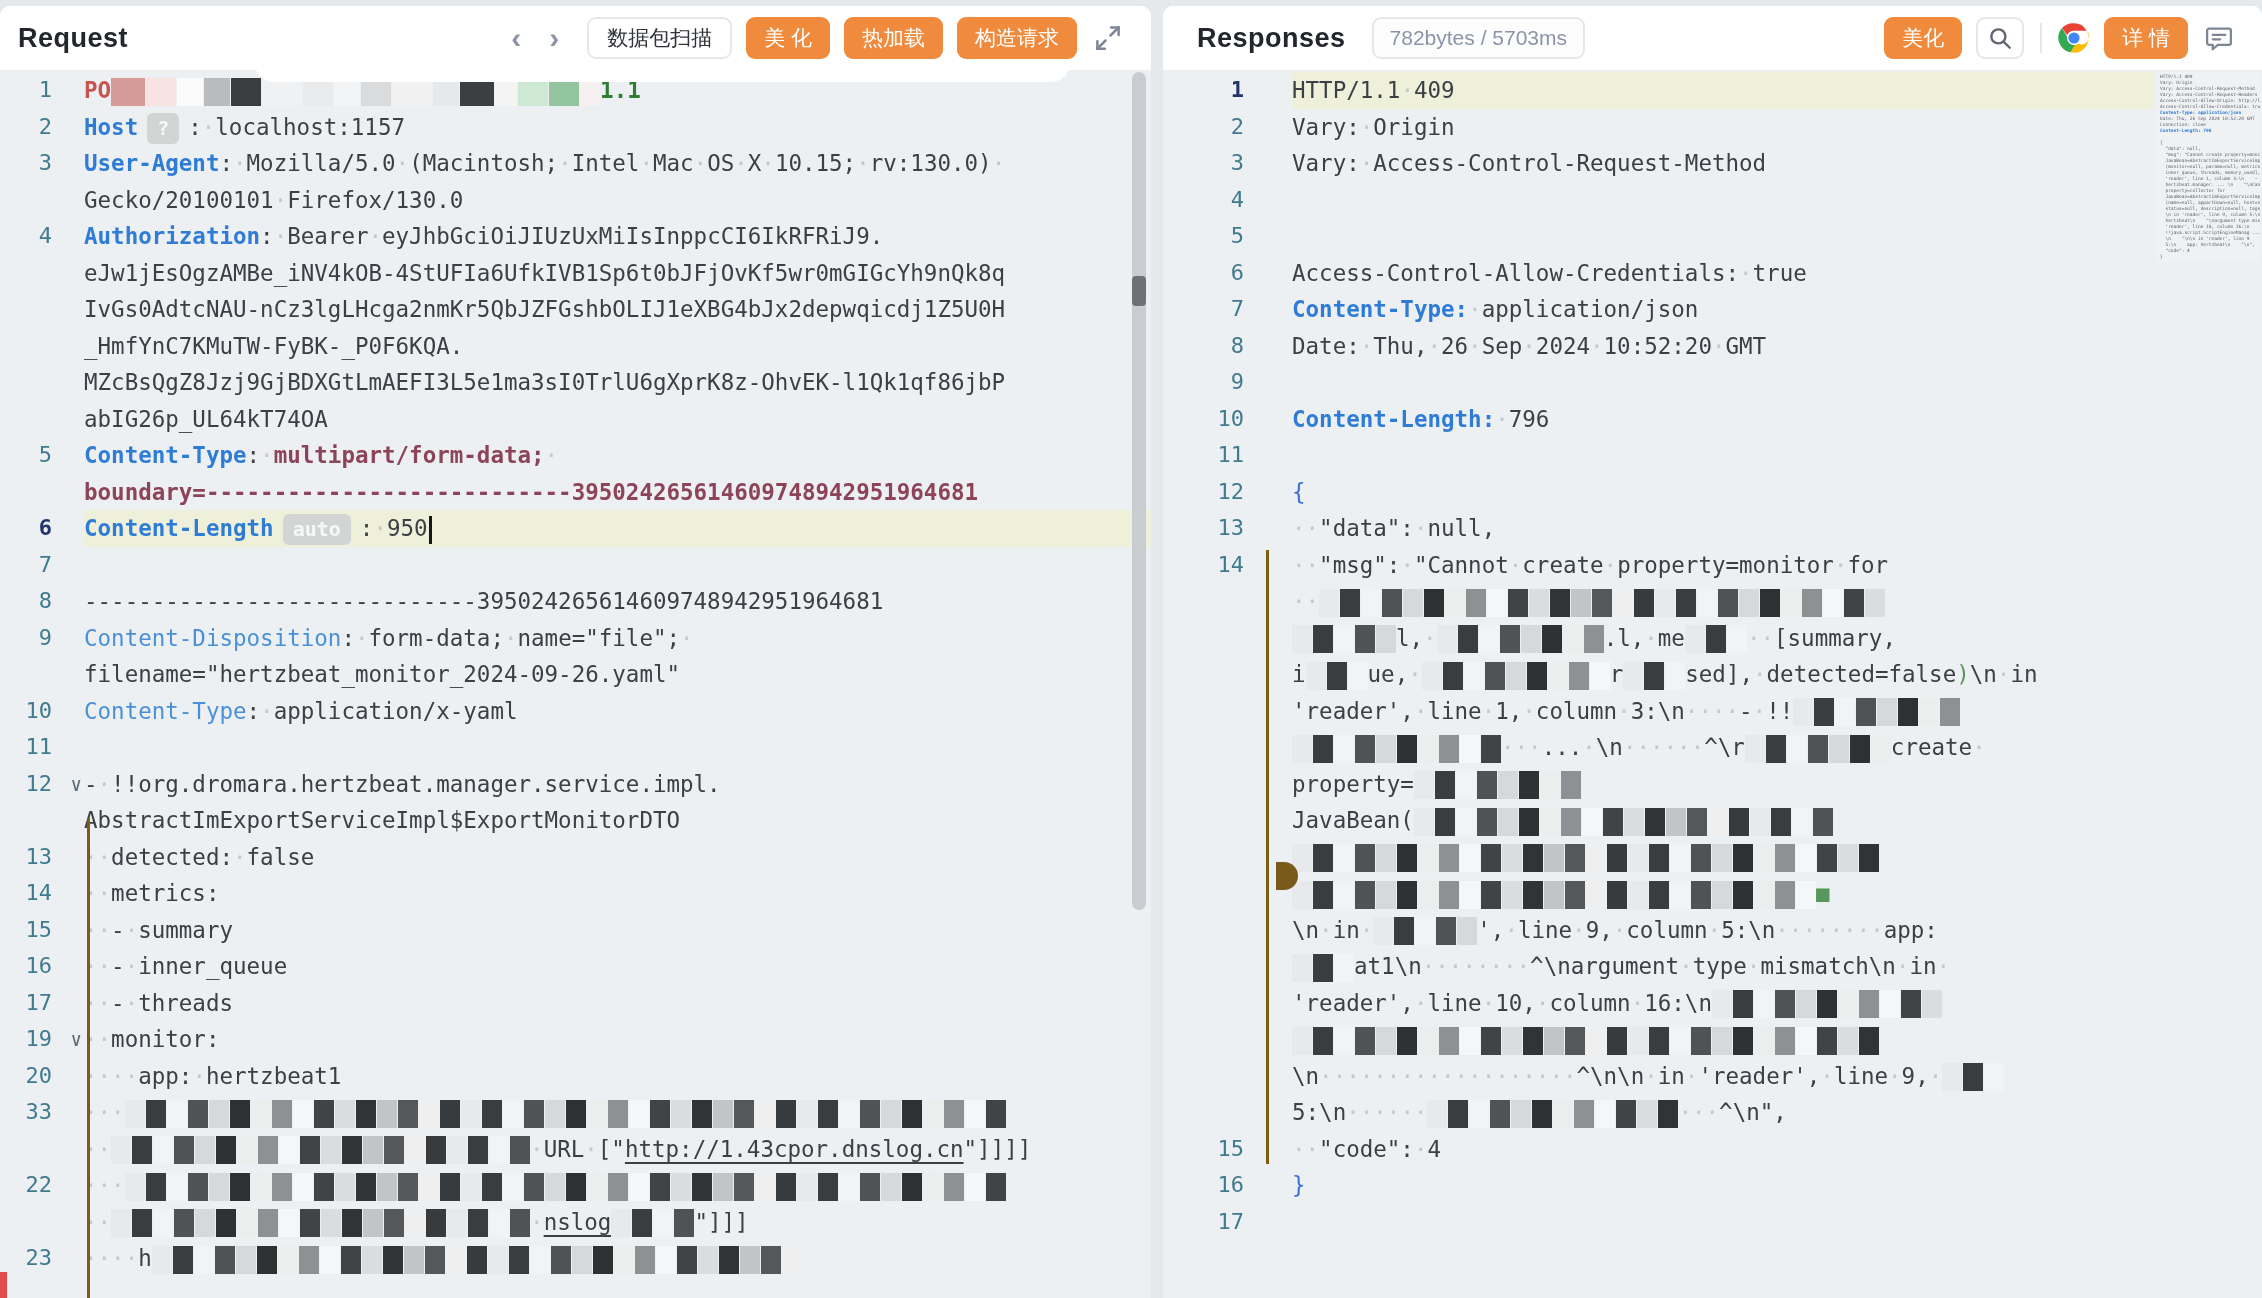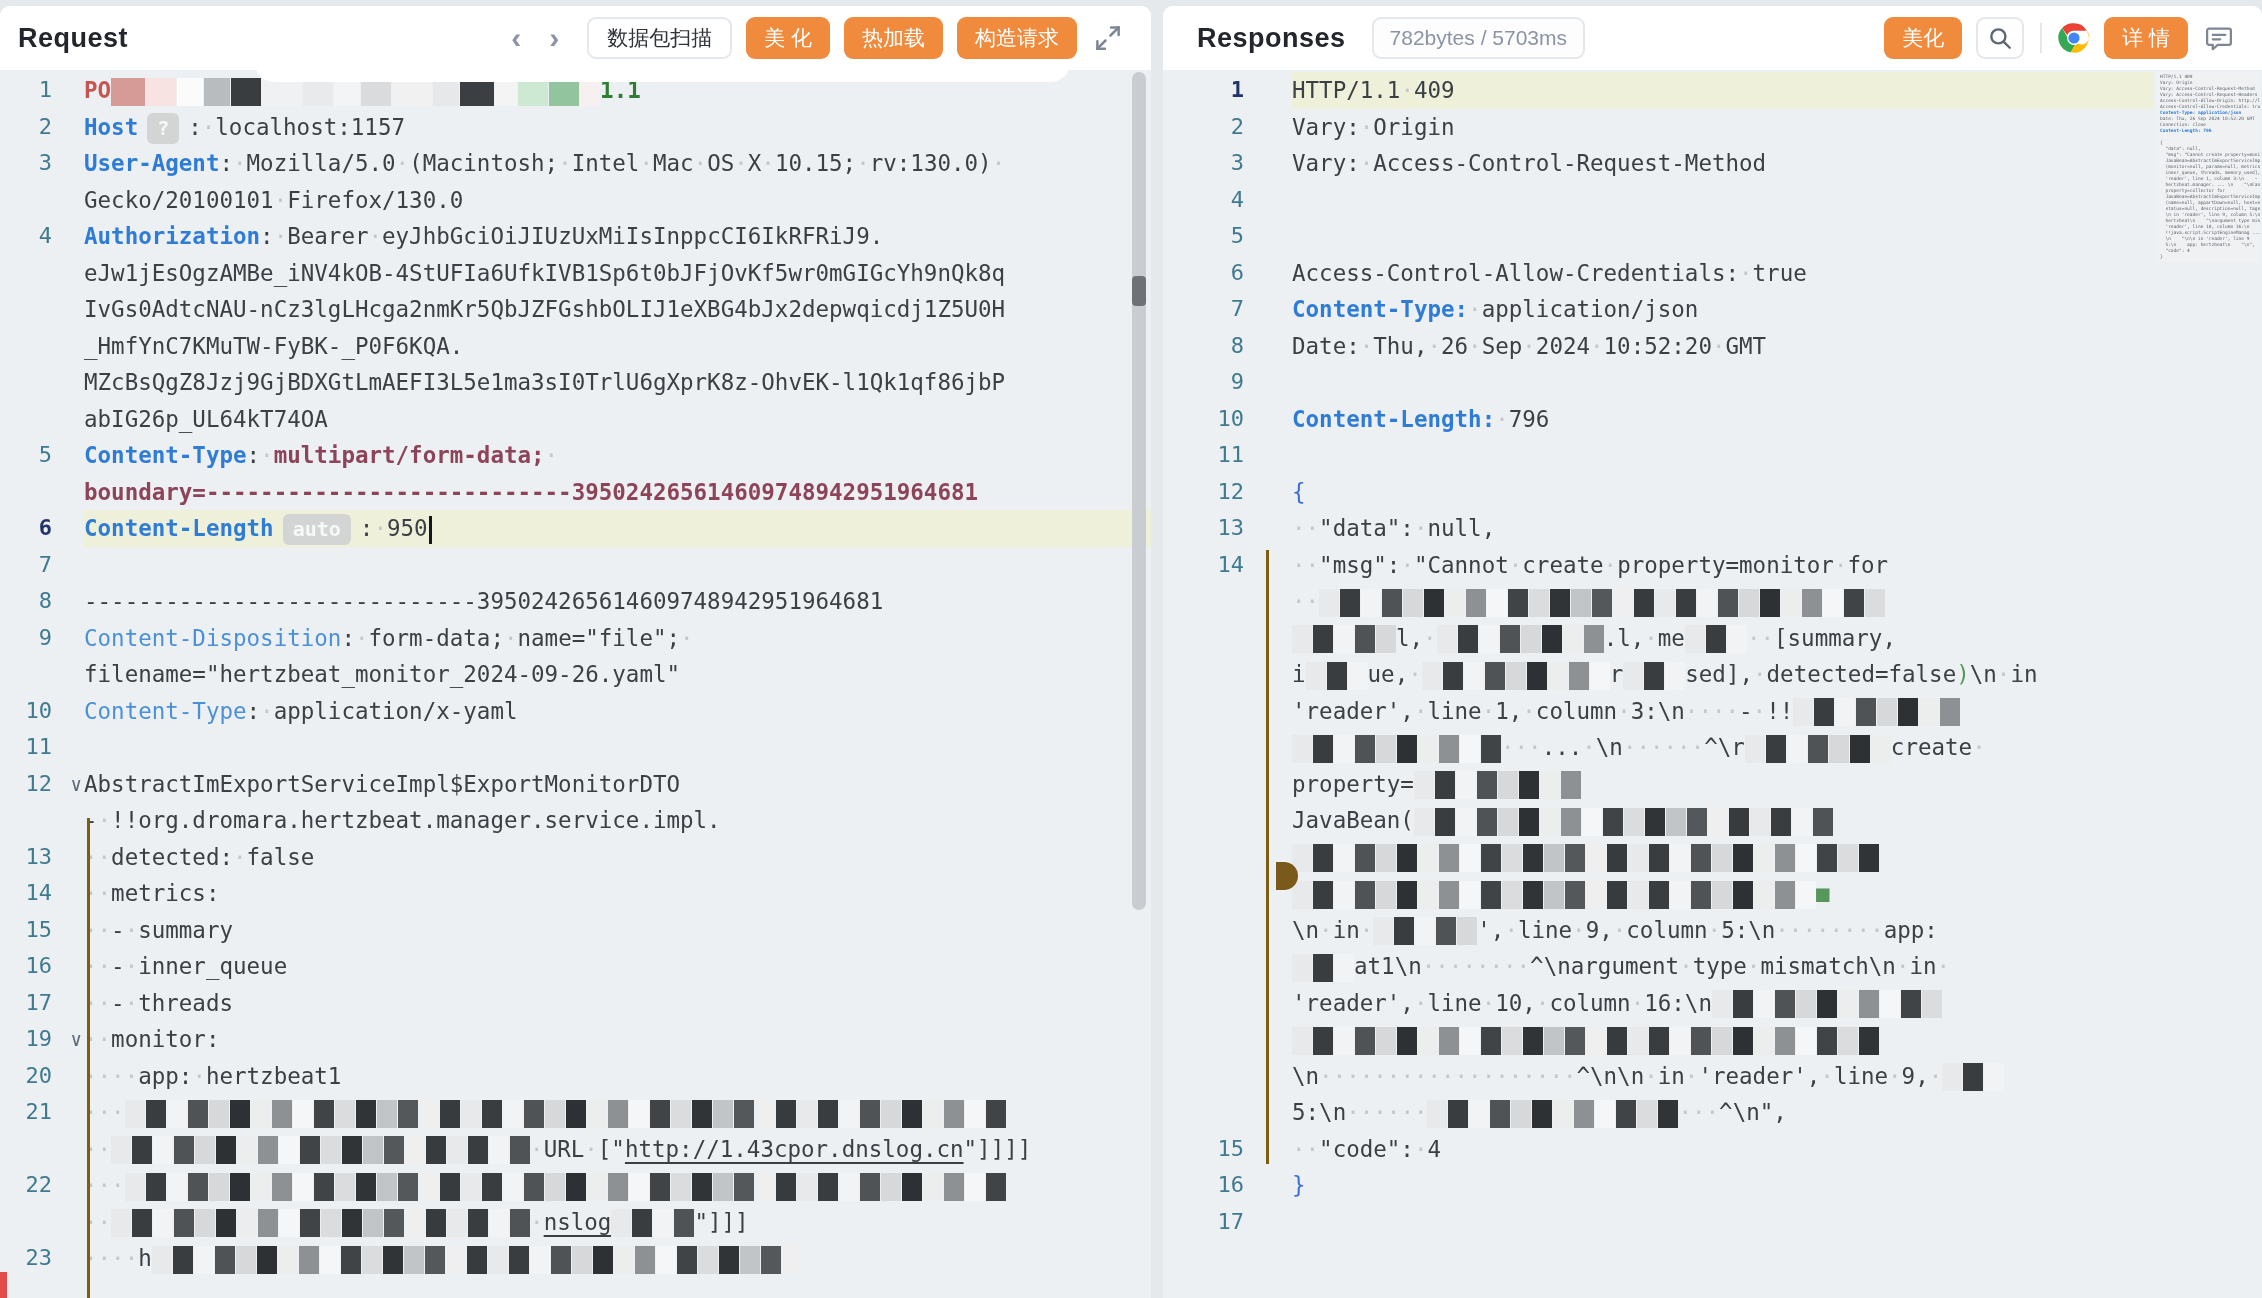--- a/index.html
+++ b/index.html
@@ -154,22 +154,22 @@
         </div>
         <div class="line">
           <div class="gut">11</div>
           <div class="rows">
             <div class="row"></div>
           </div>
         </div>
         <div class="line">
           <div class="gut">12<span class="fold">∨</span></div>
           <div class="rows">
+            <div class="row"><span class="tk-t">-<span class="ws">·</span>!!org.dromara.hertzbeat.manager.service.impl.</span></div>
             <div class="row"><span class="tk-t">AbstractImExportServiceImpl$ExportMonitorDTO</span></div>
-            <div class="row"><span class="tk-t">-<span class="ws">·</span>!!org.dromara.hertzbeat.manager.service.impl.</span></div>
           </div>
         </div>
         <div class="line">
           <div class="gut">13</div>
           <div class="rows">
             <div class="row"><span class="tk-t"><span class="ws">·</span><span class="ws">·</span>detected:<span class="ws">·</span>false</span></div>
           </div>
         </div>
         <div class="line">
           <div class="gut">14</div>
@@ -201,21 +201,21 @@
             <div class="row"><span class="tk-t"><span class="ws">·</span><span class="ws">·</span>monitor:</span></div>
           </div>
         </div>
         <div class="line">
           <div class="gut">20</div>
           <div class="rows">
             <div class="row"><span class="tk-t"><span class="ws">·</span><span class="ws">·</span><span class="ws">·</span><span class="ws">·</span>app:<span class="ws">·</span>hertzbeat1</span></div>
           </div>
         </div>
         <div class="line">
-          <div class="gut">21</div>
+          <div class="gut">33</div>
           <div class="rows">
             <div class="row"><span class="tk-ws"><span class="ws">·</span><span class="ws">·</span><span class="ws">·</span></span><span class="redact"><i style="background: rgb(232, 233, 234);"></i><i style="background: rgb(58, 61, 64);"></i><i style="background: rgb(242, 243, 244);"></i><i style="background: rgb(80, 83, 86);"></i><i style="background: rgb(214, 216, 218);"></i><i style="background: rgb(46, 49, 51);"></i><i style="background: rgb(236, 237, 237);"></i><i style="background: rgb(142, 145, 148);"></i><i style="background: rgb(245, 246, 247);"></i><i style="background: rgb(64, 68, 71);"></i><i style="background: rgb(218, 220, 222);"></i><i style="background: rgb(49, 52, 55);"></i><i style="background: rgb(194, 197, 199);"></i><i style="background: rgb(84, 88, 91);"></i><i style="background: rgb(239, 239, 240);"></i><i style="background: rgb(56, 59, 62);"></i><i style="background: rgb(232, 233, 234);"></i><i style="background: rgb(58, 61, 64);"></i><i style="background: rgb(242, 243, 244);"></i><i style="background: rgb(80, 83, 86);"></i><i style="background: rgb(214, 216, 218);"></i><i style="background: rgb(46, 49, 51);"></i><i style="background: rgb(236, 237, 237);"></i><i style="background: rgb(142, 145, 148);"></i><i style="background: rgb(245, 246, 247);"></i><i style="background: rgb(64, 68, 71);"></i><i style="background: rgb(218, 220, 222);"></i><i style="background: rgb(49, 52, 55);"></i><i style="background: rgb(194, 197, 199);"></i><i style="background: rgb(84, 88, 91);"></i><i style="background: rgb(239, 239, 240);"></i><i style="background: rgb(56, 59, 62);"></i><i style="background: rgb(232, 233, 234);"></i><i style="background: rgb(58, 61, 64);"></i><i style="background: rgb(242, 243, 244);"></i><i style="background: rgb(80, 83, 86);"></i><i style="background: rgb(214, 216, 218);"></i><i style="background: rgb(46, 49, 51);"></i><i style="background: rgb(236, 237, 237);"></i><i style="background: rgb(142, 145, 148);"></i><i style="background: rgb(245, 246, 247);"></i><i style="background: rgb(64, 68, 71);"></i></span></div>
             <div class="row"><span class="tk-ws"><span class="ws">·</span><span class="ws">·</span></span><span class="redact"><i style="background: rgb(232, 233, 234);"></i><i style="background: rgb(58, 61, 64);"></i><i style="background: rgb(242, 243, 244);"></i><i style="background: rgb(80, 83, 86);"></i><i style="background: rgb(214, 216, 218);"></i><i style="background: rgb(46, 49, 51);"></i><i style="background: rgb(236, 237, 237);"></i><i style="background: rgb(142, 145, 148);"></i><i style="background: rgb(245, 246, 247);"></i><i style="background: rgb(64, 68, 71);"></i><i style="background: rgb(218, 220, 222);"></i><i style="background: rgb(49, 52, 55);"></i><i style="background: rgb(194, 197, 199);"></i><i style="background: rgb(84, 88, 91);"></i><i style="background: rgb(239, 239, 240);"></i><i style="background: rgb(56, 59, 62);"></i><i style="background: rgb(232, 233, 234);"></i><i style="background: rgb(58, 61, 64);"></i><i style="background: rgb(242, 243, 244);"></i><i style="background: rgb(80, 83, 86);"></i></span><span class="tk-t"><span class="ws">·</span>URL<span class="ws">·</span>["</span><span class="tk-url">http://1.43cpor.dnslog.cn</span><span class="tk-t">"]]]]</span></div>
           </div>
         </div>
         <div class="line">
           <div class="gut">22</div>
           <div class="rows">
             <div class="row"><span class="tk-ws"><span class="ws">·</span><span class="ws">·</span><span class="ws">·</span></span><span class="redact"><i style="background: rgb(232, 233, 234);"></i><i style="background: rgb(58, 61, 64);"></i><i style="background: rgb(242, 243, 244);"></i><i style="background: rgb(80, 83, 86);"></i><i style="background: rgb(214, 216, 218);"></i><i style="background: rgb(46, 49, 51);"></i><i style="background: rgb(236, 237, 237);"></i><i style="background: rgb(142, 145, 148);"></i><i style="background: rgb(245, 246, 247);"></i><i style="background: rgb(64, 68, 71);"></i><i style="background: rgb(218, 220, 222);"></i><i style="background: rgb(49, 52, 55);"></i><i style="background: rgb(194, 197, 199);"></i><i style="background: rgb(84, 88, 91);"></i><i style="background: rgb(239, 239, 240);"></i><i style="background: rgb(56, 59, 62);"></i><i style="background: rgb(232, 233, 234);"></i><i style="background: rgb(58, 61, 64);"></i><i style="background: rgb(242, 243, 244);"></i><i style="background: rgb(80, 83, 86);"></i><i style="background: rgb(214, 216, 218);"></i><i style="background: rgb(46, 49, 51);"></i><i style="background: rgb(236, 237, 237);"></i><i style="background: rgb(142, 145, 148);"></i><i style="background: rgb(245, 246, 247);"></i><i style="background: rgb(64, 68, 71);"></i><i style="background: rgb(218, 220, 222);"></i><i style="background: rgb(49, 52, 55);"></i><i style="background: rgb(194, 197, 199);"></i><i style="background: rgb(84, 88, 91);"></i><i style="background: rgb(239, 239, 240);"></i><i style="background: rgb(56, 59, 62);"></i><i style="background: rgb(232, 233, 234);"></i><i style="background: rgb(58, 61, 64);"></i><i style="background: rgb(242, 243, 244);"></i><i style="background: rgb(80, 83, 86);"></i><i style="background: rgb(214, 216, 218);"></i><i style="background: rgb(46, 49, 51);"></i><i style="background: rgb(236, 237, 237);"></i><i style="background: rgb(142, 145, 148);"></i><i style="background: rgb(245, 246, 247);"></i><i style="background: rgb(64, 68, 71);"></i></span></div>
             <div class="row"><span class="tk-ws"><span class="ws">·</span><span class="ws">·</span></span><span class="redact"><i style="background: rgb(232, 233, 234);"></i><i style="background: rgb(58, 61, 64);"></i><i style="background: rgb(242, 243, 244);"></i><i style="background: rgb(80, 83, 86);"></i><i style="background: rgb(214, 216, 218);"></i><i style="background: rgb(46, 49, 51);"></i><i style="background: rgb(236, 237, 237);"></i><i style="background: rgb(142, 145, 148);"></i><i style="background: rgb(245, 246, 247);"></i><i style="background: rgb(64, 68, 71);"></i><i style="background: rgb(218, 220, 222);"></i><i style="background: rgb(49, 52, 55);"></i><i style="background: rgb(194, 197, 199);"></i><i style="background: rgb(84, 88, 91);"></i><i style="background: rgb(239, 239, 240);"></i><i style="background: rgb(56, 59, 62);"></i><i style="background: rgb(232, 233, 234);"></i><i style="background: rgb(58, 61, 64);"></i><i style="background: rgb(242, 243, 244);"></i><i style="background: rgb(80, 83, 86);"></i></span><span class="tk-t"><span class="ws">·</span></span><span class="tk-url">nslog</span><span class="redact"><i style="background: rgb(232, 233, 234);"></i><i style="background: rgb(58, 61, 64);"></i><i style="background: rgb(242, 243, 244);"></i><i style="background: rgb(80, 83, 86);"></i></span><span class="tk-t">"]]]</span></div>

